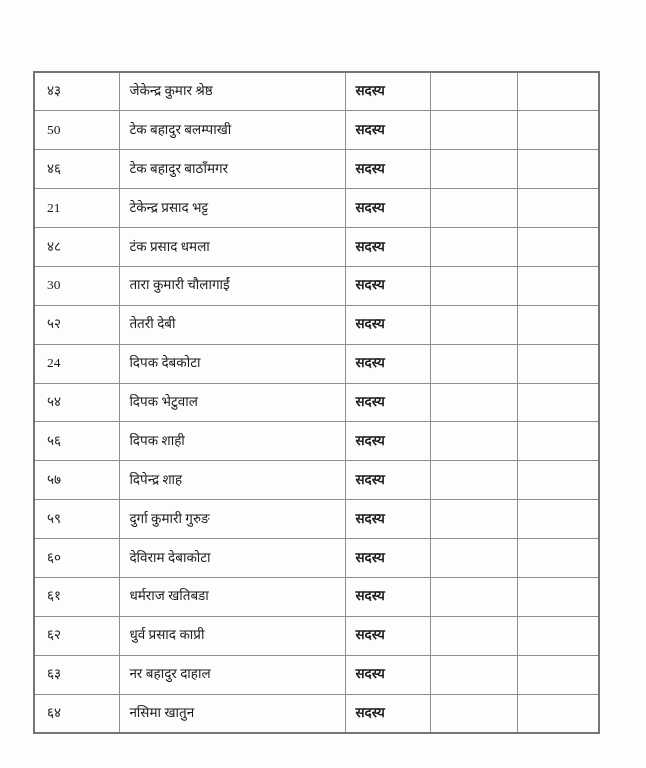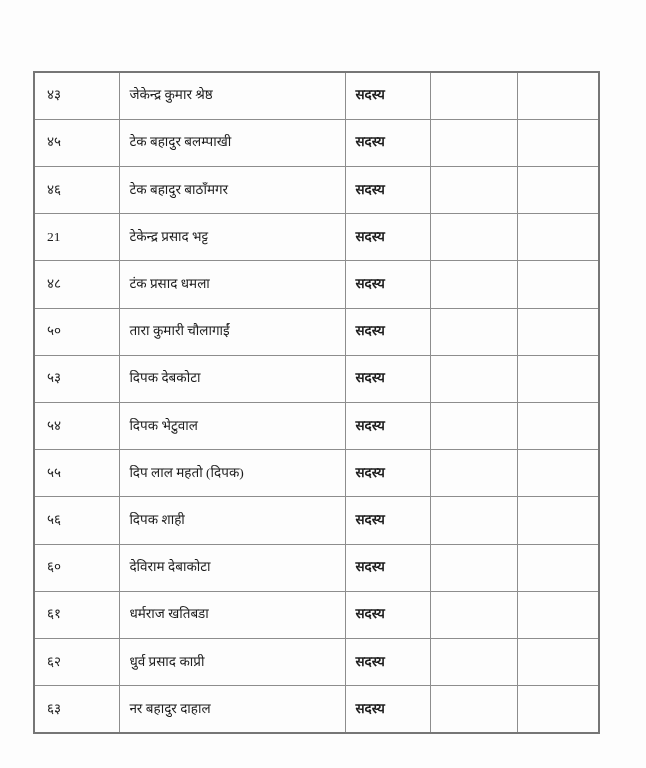--- a/index.html
+++ b/index.html
@@ -56,21 +56,21 @@
   <table class="members">
     <tbody>
         <tr class="member-row">
           <td class="sn">४३</td>
           <td class="name">जेकेन्द्र कुमार श्रेष्ठ</td>
           <td class="role">सदस्य</td>
           <td class="blank1"></td>
           <td class="blank2"></td>
         </tr>
         <tr class="member-row">
-          <td class="sn">४५</td>
+          <td class="sn">50</td>
           <td class="name">टेक बहादुर बलम्पाखी</td>
           <td class="role">सदस्य</td>
           <td class="blank1"></td>
           <td class="blank2"></td>
         </tr>
         <tr class="member-row">
           <td class="sn">४६</td>
           <td class="name">टेक बहादुर बाठाँमगर</td>
           <td class="role">सदस्य</td>
           <td class="blank1"></td>
@@ -84,50 +84,64 @@
           <td class="blank2"></td>
         </tr>
         <tr class="member-row">
           <td class="sn">४८</td>
           <td class="name">टंक प्रसाद धमला</td>
           <td class="role">सदस्य</td>
           <td class="blank1"></td>
           <td class="blank2"></td>
         </tr>
         <tr class="member-row">
-          <td class="sn">५०</td>
+          <td class="sn">30</td>
           <td class="name">तारा कुमारी चौलागाईं</td>
           <td class="role">सदस्य</td>
           <td class="blank1"></td>
           <td class="blank2"></td>
         </tr>
         <tr class="member-row">
-          <td class="sn">५३</td>
+          <td class="sn">५२</td>
+          <td class="name">तेतरी देबी</td>
+          <td class="role">सदस्य</td>
+          <td class="blank1"></td>
+          <td class="blank2"></td>
+        </tr>
+        <tr class="member-row">
+          <td class="sn">24</td>
           <td class="name">दिपक देबकोटा</td>
           <td class="role">सदस्य</td>
           <td class="blank1"></td>
           <td class="blank2"></td>
         </tr>
         <tr class="member-row">
           <td class="sn">५४</td>
           <td class="name">दिपक भेटुवाल</td>
           <td class="role">सदस्य</td>
           <td class="blank1"></td>
           <td class="blank2"></td>
         </tr>
         <tr class="member-row">
-          <td class="sn">५५</td>
-          <td class="name">दिप लाल महतो (दिपक)</td>
+          <td class="sn">५६</td>
+          <td class="name">दिपक शाही</td>
           <td class="role">सदस्य</td>
           <td class="blank1"></td>
           <td class="blank2"></td>
         </tr>
         <tr class="member-row">
-          <td class="sn">५६</td>
-          <td class="name">दिपक शाही</td>
+          <td class="sn">५७</td>
+          <td class="name">दिपेन्द्र शाह</td>
+          <td class="role">सदस्य</td>
+          <td class="blank1"></td>
+          <td class="blank2"></td>
+        </tr>
+        <tr class="member-row">
+          <td class="sn">५९</td>
+          <td class="name">दुर्गा कुमारी गुरुङ</td>
           <td class="role">सदस्य</td>
           <td class="blank1"></td>
           <td class="blank2"></td>
         </tr>
         <tr class="member-row">
           <td class="sn">६०</td>
           <td class="name">देविराम देबाकोटा</td>
           <td class="role">सदस्य</td>
           <td class="blank1"></td>
           <td class="blank2"></td>
@@ -146,15 +160,22 @@
           <td class="blank1"></td>
           <td class="blank2"></td>
         </tr>
         <tr class="member-row">
           <td class="sn">६३</td>
           <td class="name">नर बहादुर दाहाल</td>
           <td class="role">सदस्य</td>
           <td class="blank1"></td>
           <td class="blank2"></td>
         </tr>
+        <tr class="member-row">
+          <td class="sn">६४</td>
+          <td class="name">नसिमा खातुन</td>
+          <td class="role">सदस्य</td>
+          <td class="blank1"></td>
+          <td class="blank2"></td>
+        </tr>
       </tbody>
   </table>
 </div>
 
 </body></html>

